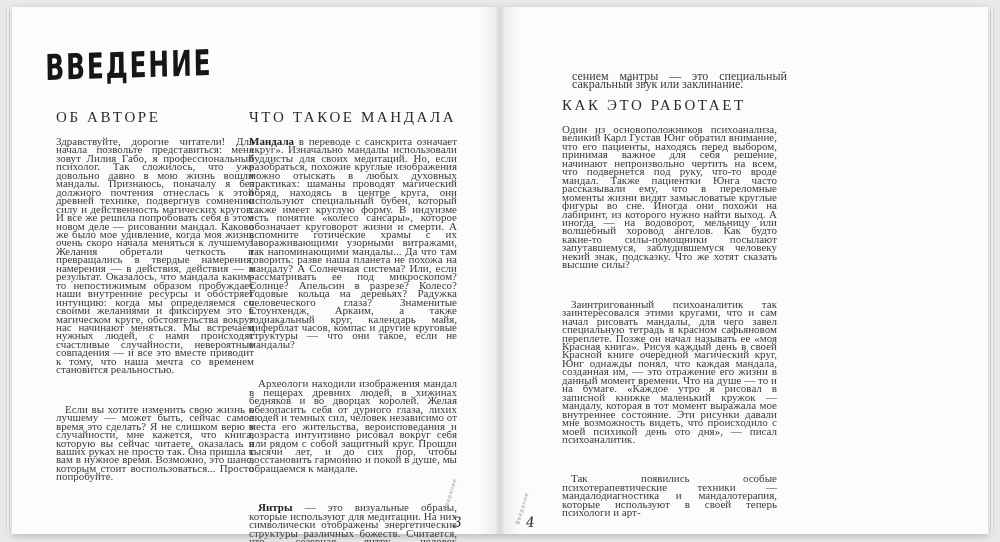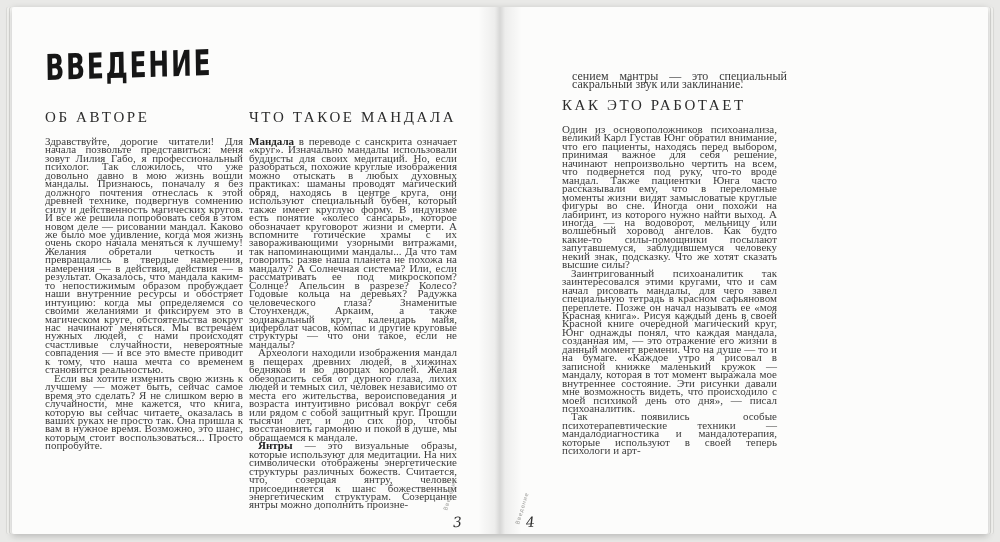--- a/index.html
+++ b/index.html
@@ -22,33 +22,33 @@
     pointer-events:none;
   }
   .intro-title{
     position:absolute;left:33px;top:40px;margin:0;
     font-family:"DejaVu Sans", sans-serif;font-weight:bold;
     font-size:27px;letter-spacing:2px;color:#161616;
     transform:scale(.92,1.32) rotate(-1.2deg);transform-origin:left top;
     white-space:nowrap;
   }
   .col{position:absolute;top:102px;}
-  .col1{left:33px;width:198px;}
+  .col1{left:44px;width:198px;}
   .col2{left:237px;width:208px;}
   .col3{left:62px;top:90px;width:215px;}
   .col-heading{
     margin:0 0 11px 0;font-weight:normal;
     font-family:Liberation Serif, serif;
     font-size:15px;letter-spacing:2.6px;color:#2c2c2c;white-space:nowrap;
   }
   .bodytext p{
     margin:0;font-size:11px;line-height:8.45px;color:#3c3c3c;
     text-align:justify;
   }
-  .bodytext p + p{text-indent:9px;}
+  .bodytext p + p{text-indent:9px;margin-top:31px;}
   .bodytext b{color:#222;}
   .carryover{
     position:absolute;left:62px;top:55px;width:215px;margin:10px;
     font-size:12px;line-height:8.45px;color:#3c3c3c;text-align:justify;
   }
   .page-num{
     position:absolute;bottom:4px;
     font-family:"DejaVu Serif", serif;font-style:italic;
     font-size:14px;color:#2f2f2f;transform:rotate(-4deg);
   }

